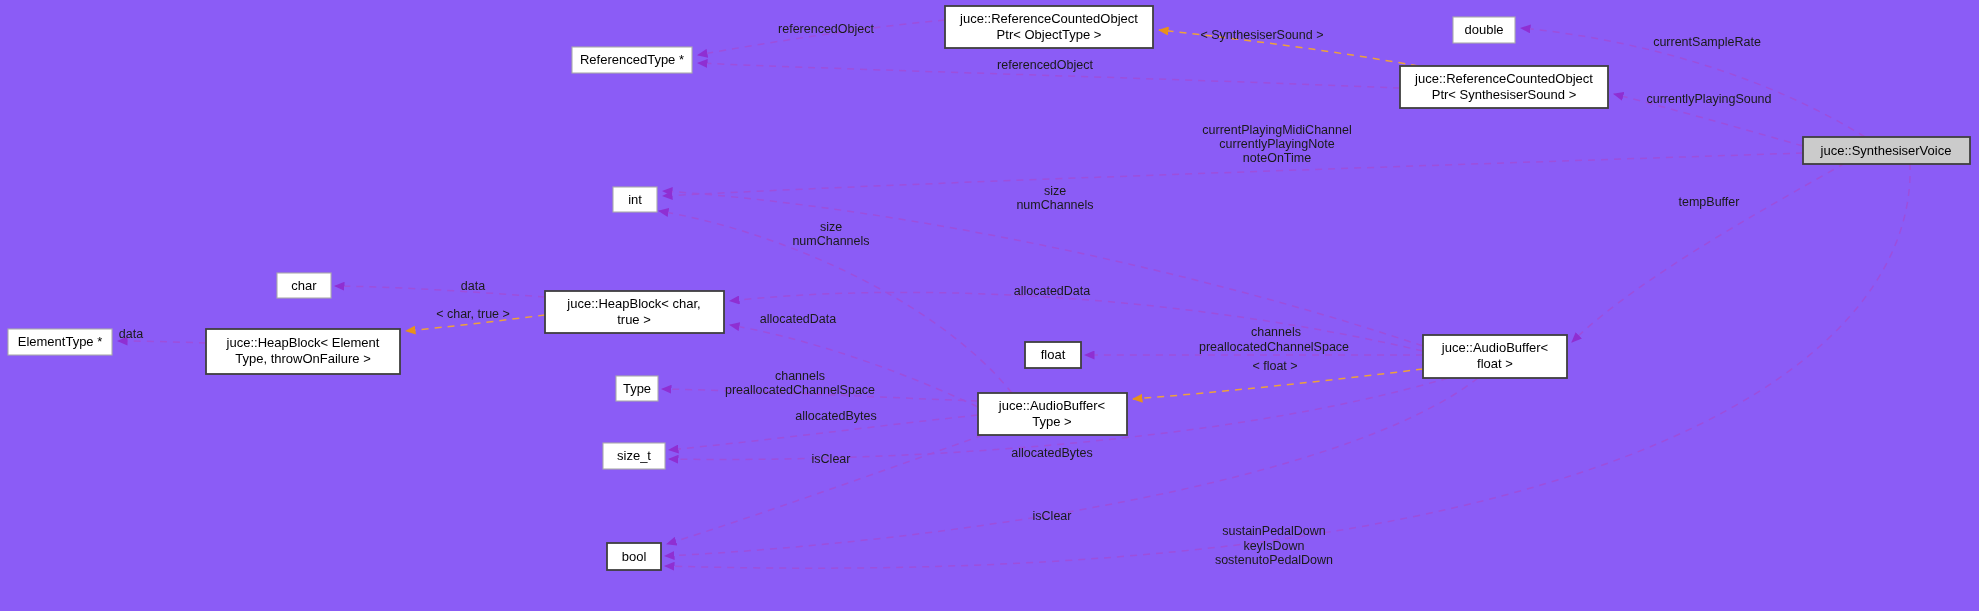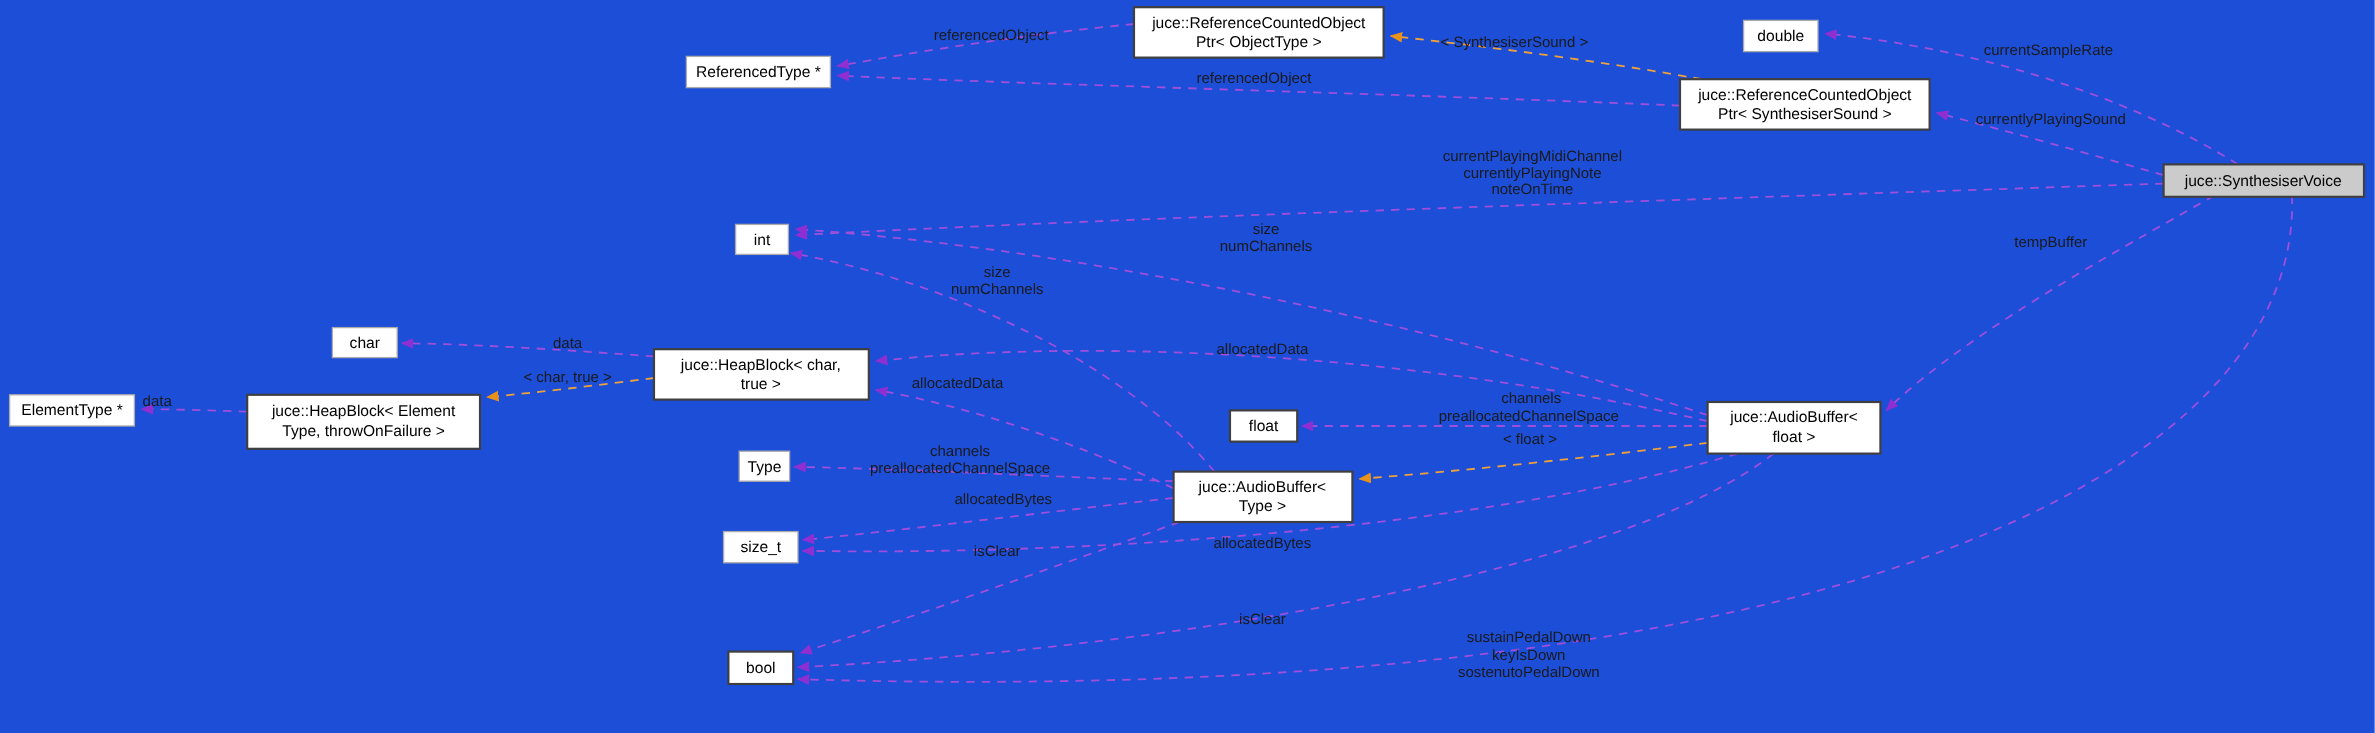--- a/index.html
+++ b/index.html
@@ -1,16 +1,16 @@
 <!DOCTYPE html>
 <html style="--member-edge: #9d4fdc; --template-edge: #eda13c; --plain-border: #ababab; --class-border: #3f3f3f; --highlight-fill: #cbcbcb;"><head>
 <meta charset="utf-8">
 <style>
   html,body{margin:0;padding:0;background:#ffffff;}
-  #canvas{position:relative;width:1979px;height:611px;background:#1d4ed8;overflow:hidden;
+  #canvas{position:relative;width:1979px;height:611px;background:#8b5cf6;overflow:hidden;
           font-family:"Liberation Sans", sans-serif;}
   svg{position:absolute;left:0;top:0;}
   .node-rect-plain{fill:#ffffff;stroke:var(--plain-border);stroke-width:1.1;}
   .node-rect-class{fill:#ffffff;stroke:var(--class-border);stroke-width:1.8;}
   .node-rect-highlight{fill:var(--highlight-fill);stroke:var(--class-border);stroke-width:1.8;}
   .node-label{font-size:13px;fill:#000000;text-anchor:middle;}
   .edge-label{font-size:12.5px;fill:#1a1a1a;text-anchor:middle;}
   .edge-member{fill:none;stroke:var(--member-edge);stroke-width:1.5;stroke-dasharray:7 6;}
   .edge-template{fill:none;stroke:var(--template-edge);stroke-width:1.5;stroke-dasharray:7 6;}
 </style>

